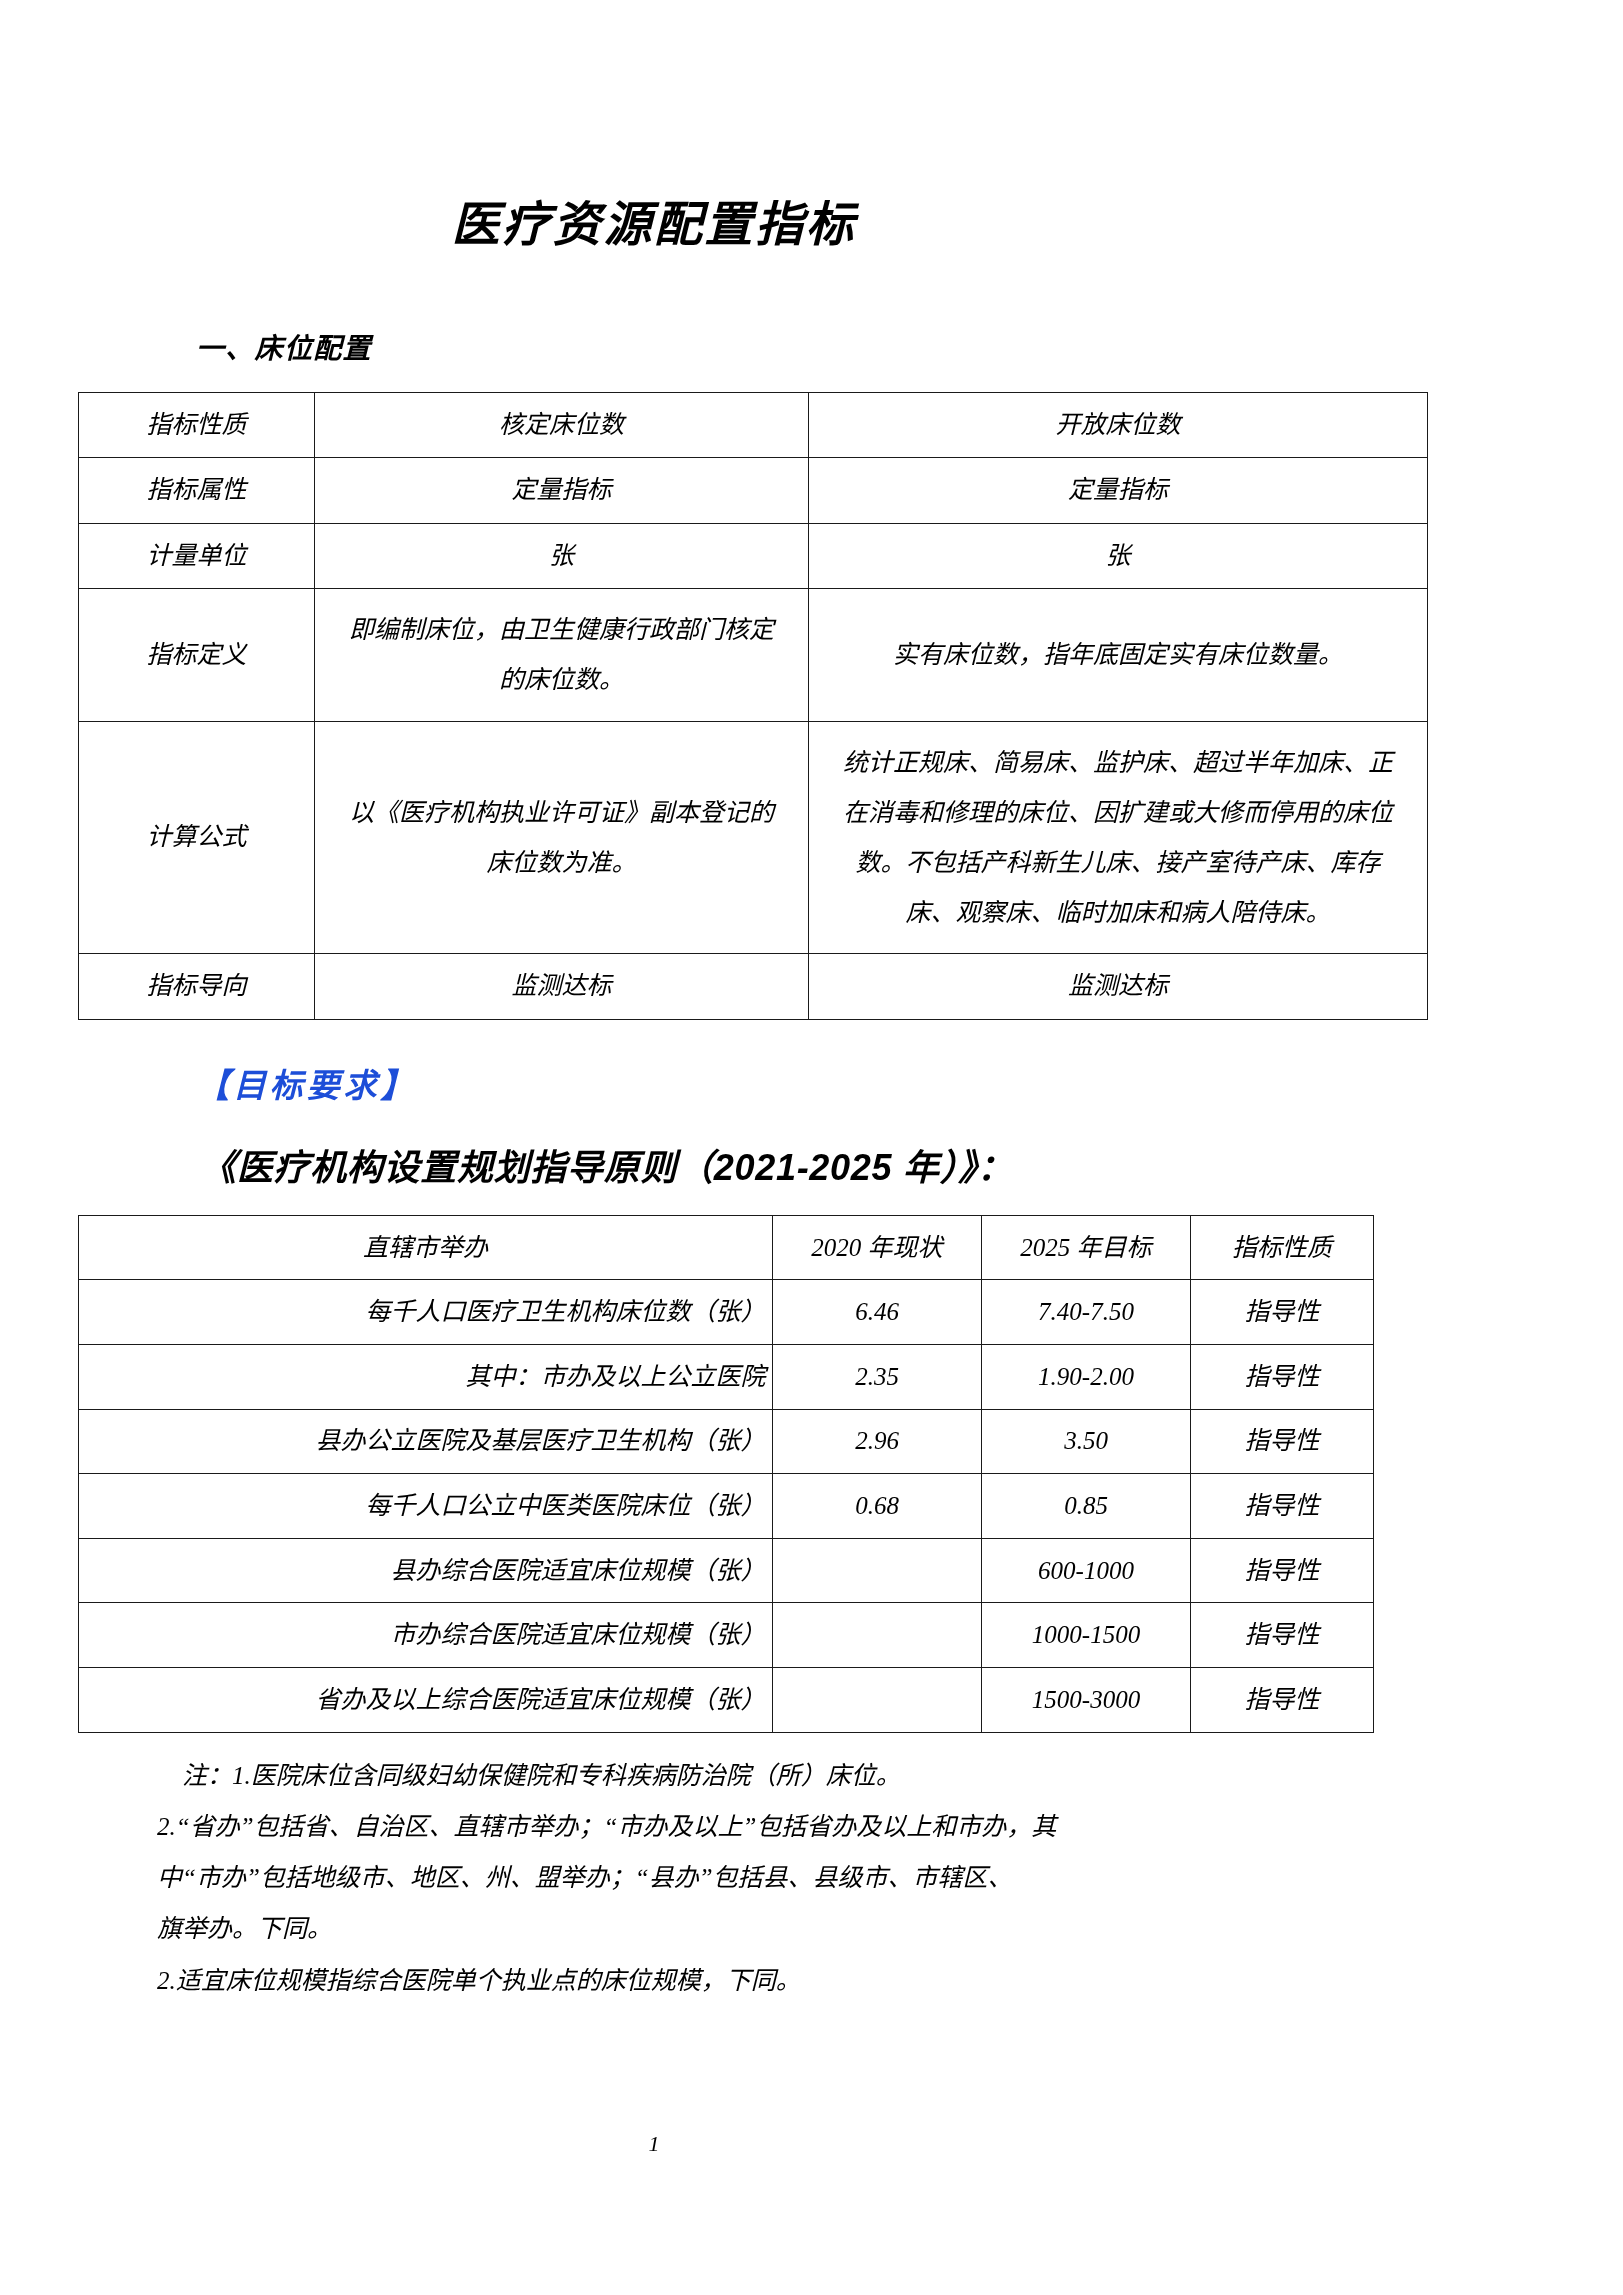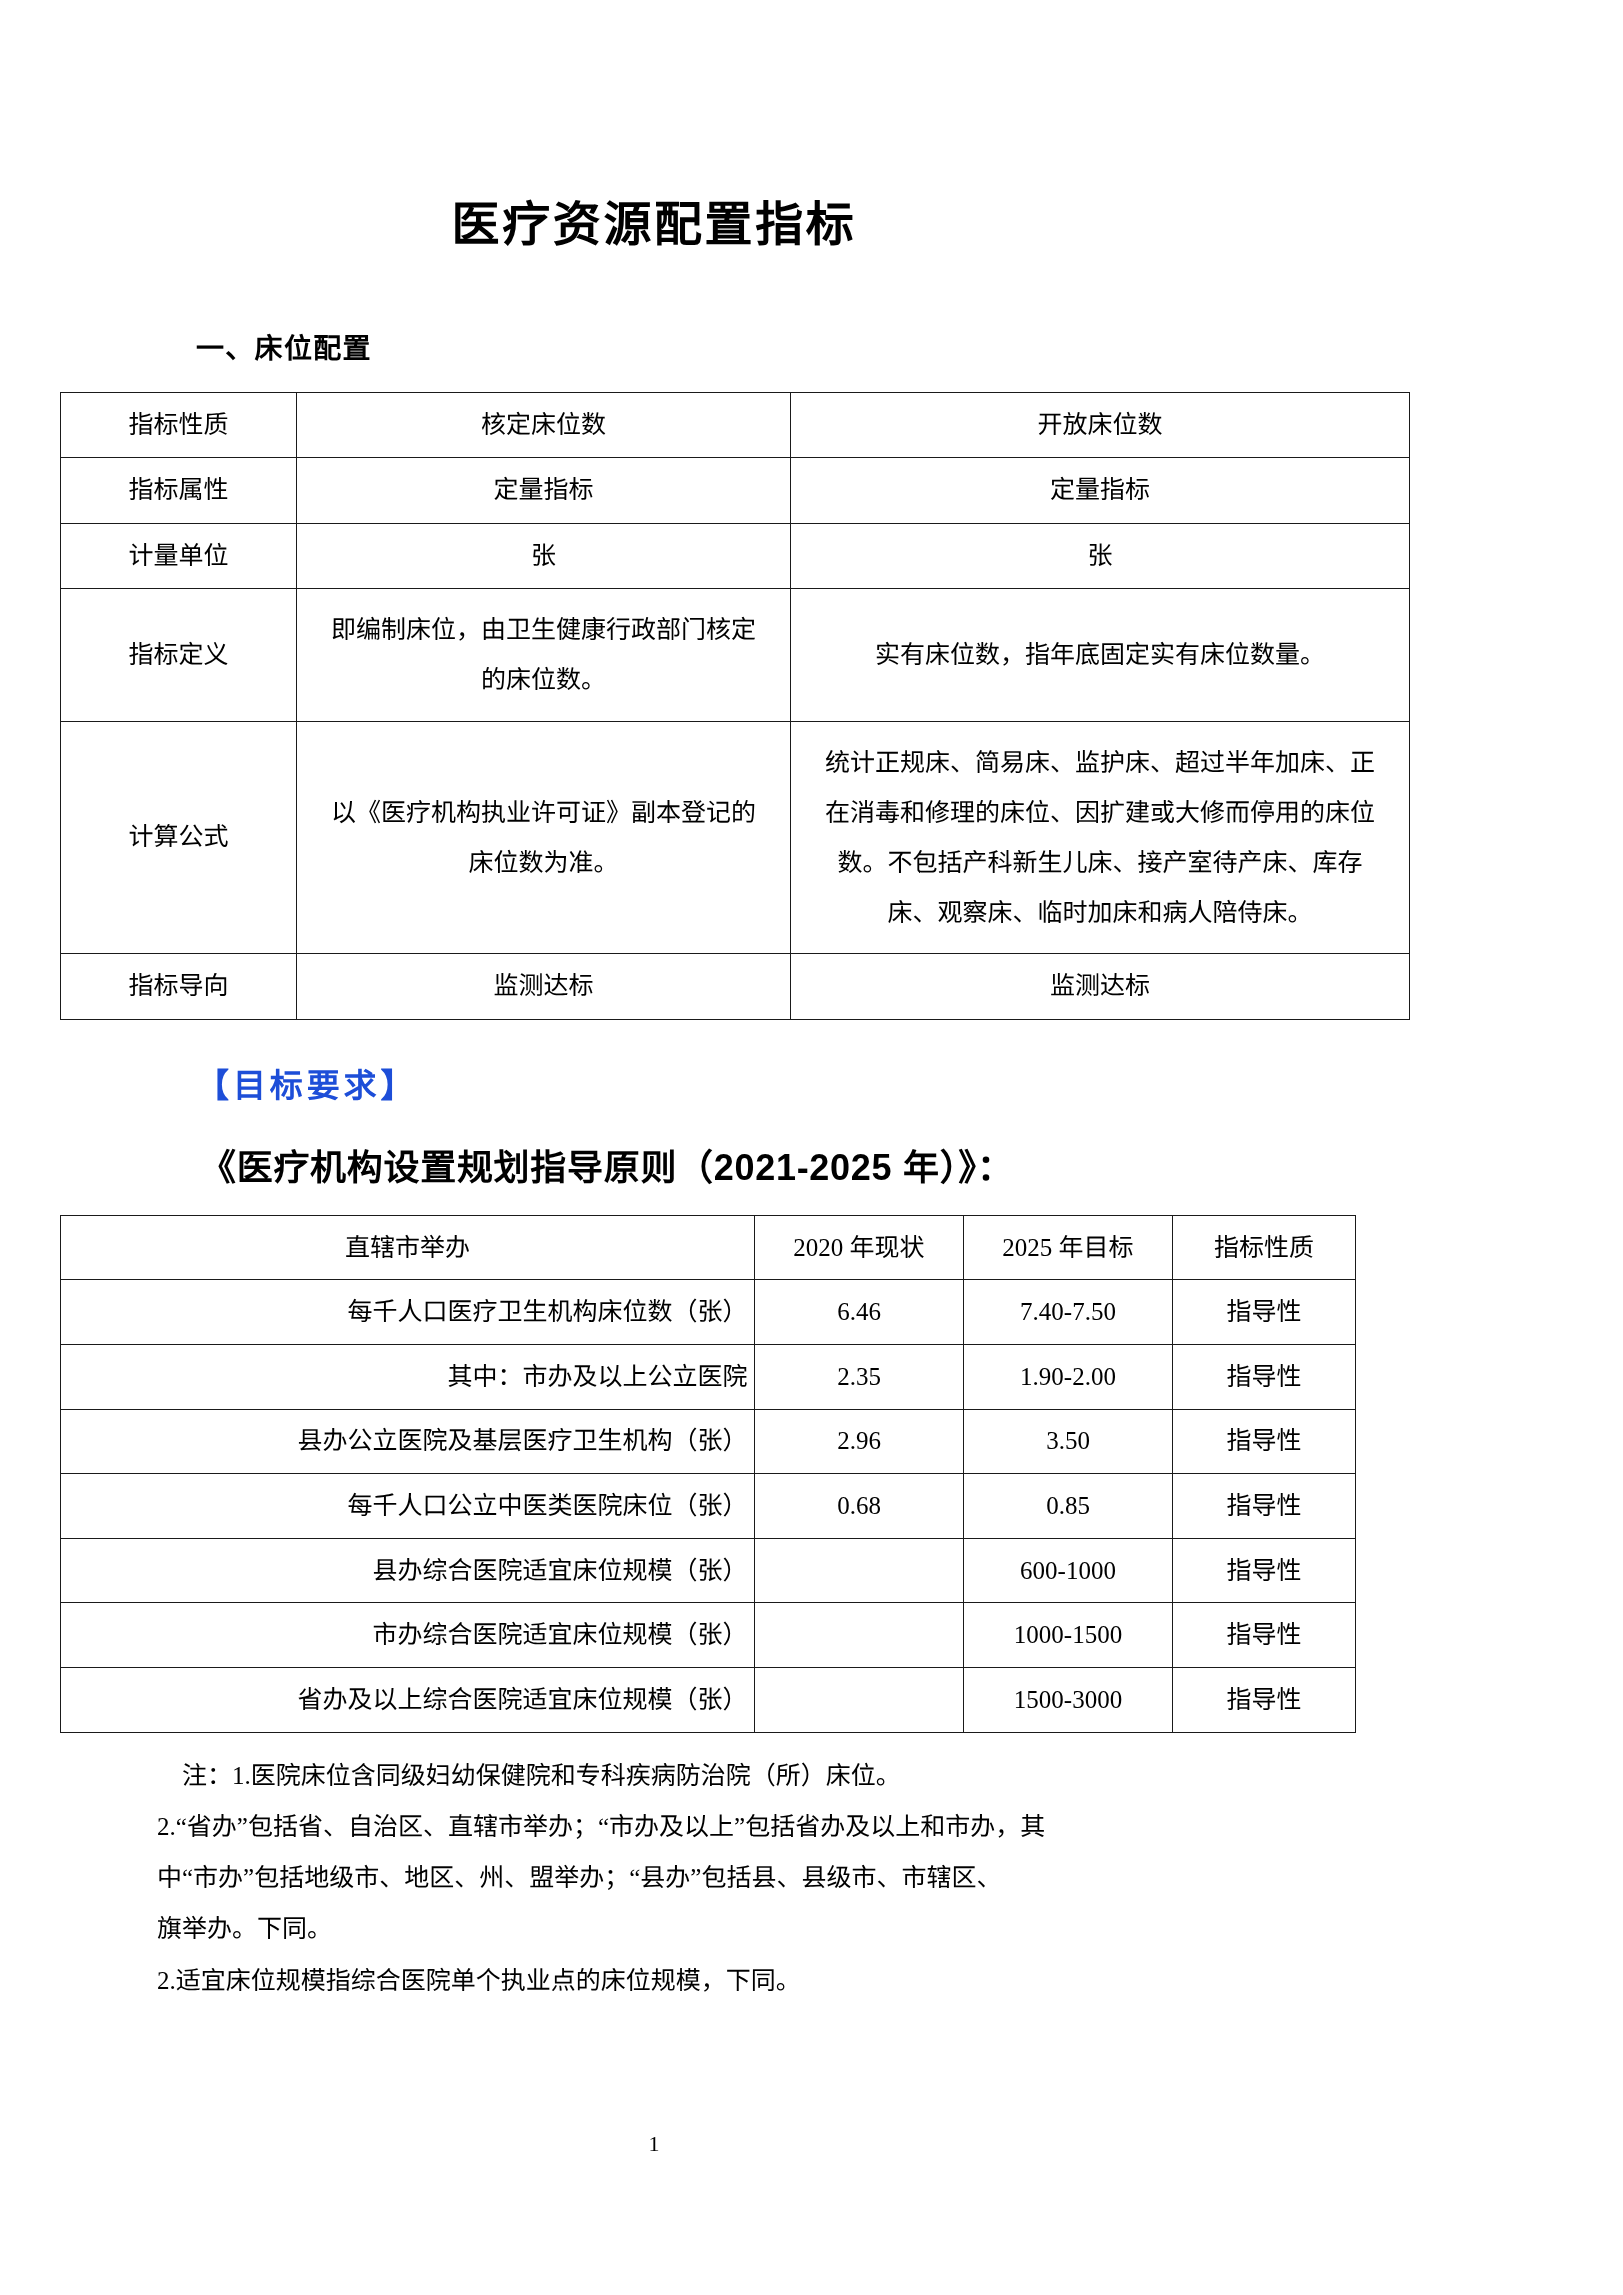--- a/index.html
+++ b/index.html
@@ -16,20 +16,21 @@
     -webkit-font-smoothing: antialiased;
     position: relative;
     overflow: hidden;
   }
   .page {
     position: relative;
     width: 1308px;
     height: 2295px;
     box-sizing: border-box;
     padding: 0;
+    font-style: italic;
   }
 
   
   .doc-title {
     text-align: center;
     font-family: "Liberation Sans", "DejaVu Sans", sans-serif;
     font-weight: bold;
     font-size: 48px;
     letter-spacing: 2.6px;
     margin: 0;
@@ -41,21 +42,21 @@
   .section-heading {
     font-family: "Liberation Sans", "DejaVu Sans", sans-serif;
     font-weight: bold;
     font-size: 28px;
     letter-spacing: 1.3px;
     margin: 0;
     padding: 72px 0 0 196px;
   }
 
   
-  .tbl-wrap { padding: 0 0 0 60px; }
+  .tbl-wrap { padding: 0 0 0 78px; }
   table {
     border-collapse: collapse;
     table-layout: fixed;
     font-size: 25px;
     line-height: 1.85;
   }
   table td, table th {
     border: 1.3px solid #1a1a1a;
     padding: 9.2px 11.8px;
     text-align: center;

